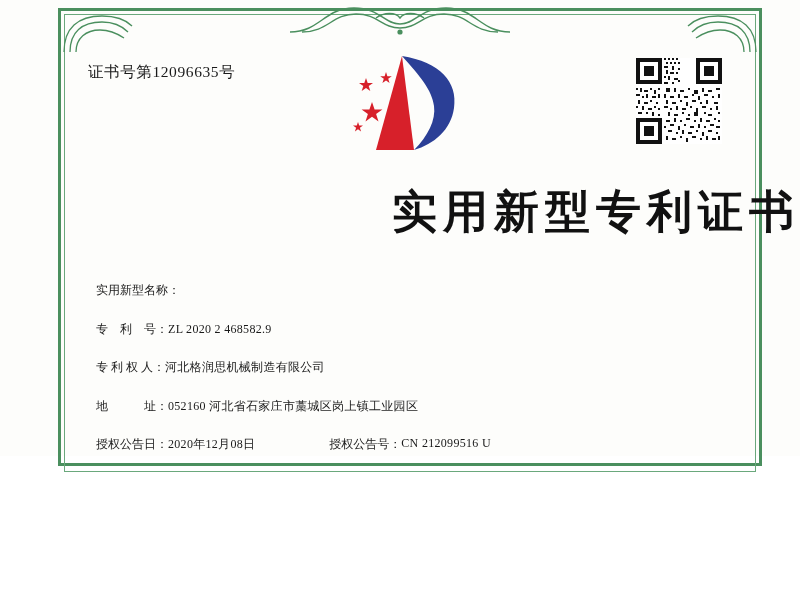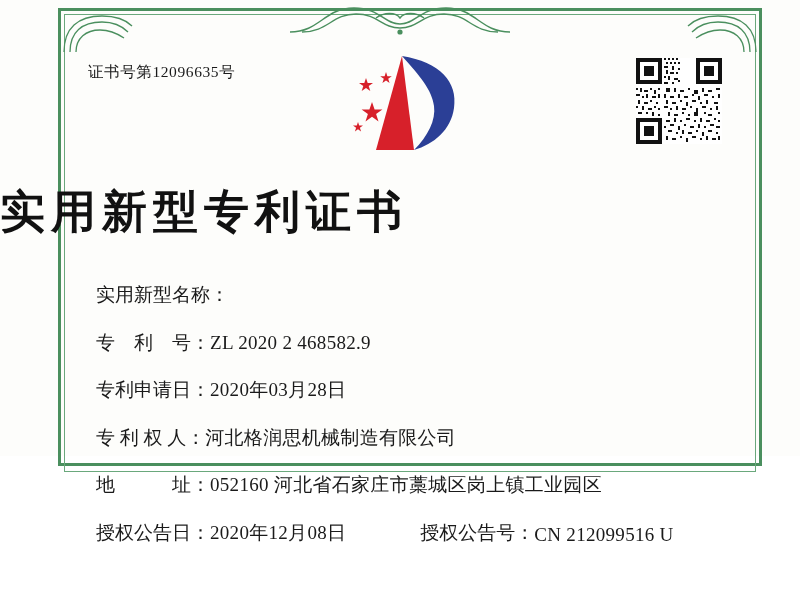--- a/index.html
+++ b/index.html
@@ -94,56 +94,56 @@
     background: #ffffff;
   }
   .qr svg { display: block; }
 
   
   .title {
     position: absolute;
     left: 0;
     right: 0;
     top: 182px;
-    text-align: left;
+    text-align: right;
     font-size: 45px;
     font-weight: bold;
     letter-spacing: 6px;
     color: #111111;
     font-family: "DejaVu Sans", "Liberation Sans", sans-serif;
   }
 
   
   .fields {
     position: absolute;
     left: 96px;
     top: 282px;
     right: 70px;
   }
   .field-row {
     display: flex;
     align-items: baseline;
     margin-bottom: 21.5px;
-    font-size: 19px;
+    font-size: 12px;
     color: #1a1a1a;
     font-family: "Liberation Serif", "DejaVu Serif", serif;
   }
   .field-label {
     white-space: pre;
     color: #1a1a1a;
   }
   .field-value {
     white-space: pre;
     color: #1a1a1a;
     letter-spacing: 0.3px;
   }
   .field-row.split { justify-content: flex-start; }
   .field-second {
     display: flex;
-    align-items: flex-end;
+    align-items: flex-start;
     margin-left: 74px;
   }
 </style>
 </head>
 <body>
 
 <div class="certificate">
 
   <div class="border-outer"></div>
   <div class="border-inner"></div>
@@ -354,24 +354,20 @@
     <div class="field-row">
       <span class="field-label">实用新型名称：</span>
     </div>
 
 
     <div class="field-row">
       <span class="field-label">专　利　号：</span>
       <span class="field-value">ZL 2020 2 468582.9</span>
     </div>
 
-    <div class="field-row">
-      <span class="field-label">专利申请日：</span>
-      <span class="field-value">2020年03月28日</span>
-    </div>
 
     <div class="field-row">
       <span class="field-label">专 利 权 人：</span>
       <span class="field-value">河北格润思机械制造有限公司</span>
     </div>
 
     <div class="field-row">
       <span class="field-label">地　　　址：</span>
       <span class="field-value">052160 河北省石家庄市藁城区岗上镇工业园区</span>
     </div>

